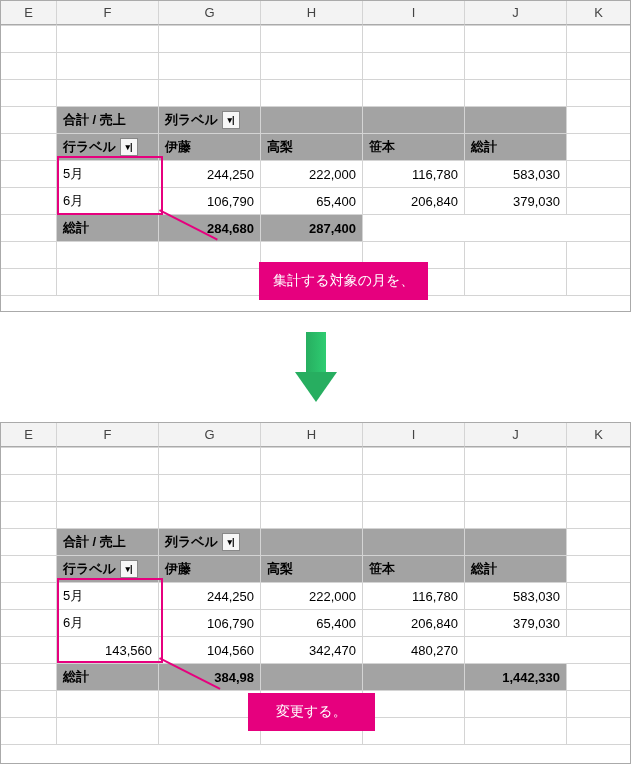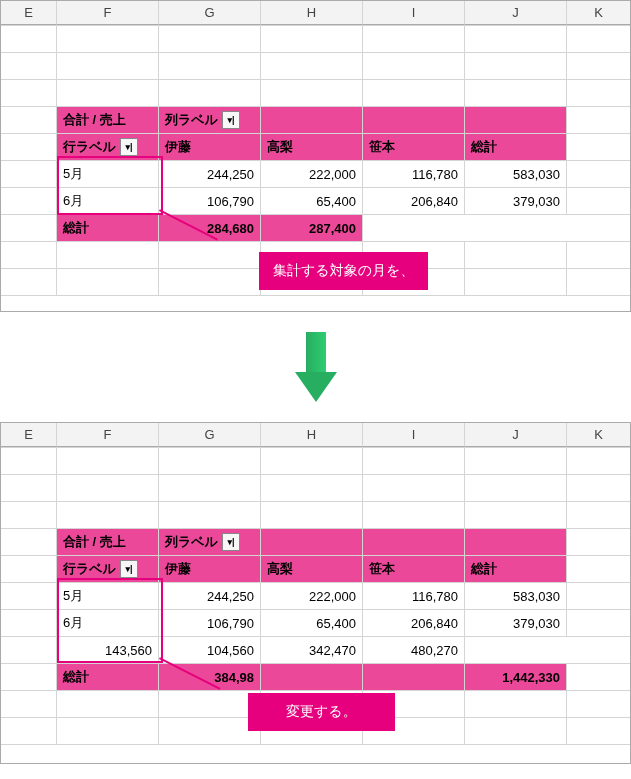--- a/index.html
+++ b/index.html
@@ -3,21 +3,21 @@
 <meta charset="utf-8">
 <style>
 body{margin:0;background:#fff;font-family:"Meiryo","Hiragino Sans",sans-serif;font-size:13px;color:#000}
 .stage{width:631px;margin:0 auto;padding:0}
 .panel{border:1px solid #aaa;background:#fff;position:relative;overflow:hidden}
 .grid{position:relative;width:629px}
 .row{display:flex;height:26px;border-bottom:1px solid #d4d4d4}
 .cell{border-right:1px solid #d4d4d4;box-sizing:border-box;display:flex;align-items:center;padding:0 6px;overflow:hidden;white-space:nowrap}
 .hd{background:#f3f3f3;justify-content:center;color:#444;font-weight:400;height:24px;border-bottom:1px solid #aaa}
 .c-e{width:56px}.c-f{width:102px}.c-g{width:102px}.c-h{width:102px}.c-i{width:102px}.c-j{width:102px}.c-k{width:63px;border-right:none}
-.pv{background:#ec4899}
+.pv{background:#a3a3a3}
 .pvh{font-weight:700}
 .num{justify-content:flex-end}
 .sortbtn{width:16px;height:16px;border:1px solid #888;background:#f7f7f7;display:inline-flex;align-items:center;justify-content:center;margin-left:4px;font-size:9px}
 .hlbox{position:absolute;border:2px solid #e6007e;pointer-events:none}
 .callout{position:absolute;background:#e6007e;color:#fff;padding:10px 14px;font-size:14px;font-weight:500}
 .ldr{position:absolute;width:2px;background:#e6007e;transform-origin:top left}
 .arrow{width:42px;height:70px;margin:20px auto;position:relative}
 .arrow .shaft{position:absolute;left:11px;top:0;width:20px;height:42px;background:linear-gradient(to right,#27ae60,#2ecc71)}
 .arrow .head{position:absolute;left:0;top:40px;width:0;height:0;border-left:21px solid transparent;border-right:21px solid transparent;border-top:30px solid #27ae60}
 .bold{font-weight:700}
@@ -128,21 +128,21 @@
           <div class="cell c-f"></div>
           <div class="cell c-g"></div>
           <div class="cell c-h"></div>
           <div class="cell c-i"></div>
           <div class="cell c-j"></div>
           <div class="cell c-k"></div>
         </div>
   </div>
   <div class="hlbox" style="left:56px;top:155px;width:102px;height:55px"></div>
   <div class="ldr" style="left:158px;top:210px;height:65px;transform:rotate(-63deg)"></div>
-  <div class="callout" style="left:258px;top:251px">集計する対象の月を、</div>
+  <div class="callout" style="left:258px;top:261px">集計する対象の月を、</div>
 </div>
 
 <div class="arrow">
       <div class="shaft"></div>
       <div class="head"></div>
     </div>
 
 <div class="panel" style="height:340px">
   <div class="grid">
     <div class="row" style="height:24px">
@@ -254,16 +254,16 @@
           <div class="cell c-f"></div>
           <div class="cell c-g"></div>
           <div class="cell c-h"></div>
           <div class="cell c-i"></div>
           <div class="cell c-j"></div>
           <div class="cell c-k"></div>
         </div>
   </div>
   <div class="hlbox" style="left:56px;top:155px;width:102px;height:81px"></div>
   <div class="ldr" style="left:158px;top:236px;height:68px;transform:rotate(-63deg)"></div>
-  <div class="callout" style="left:247px;top:270px;padding:10px 38px">変更する。</div>
+  <div class="callout" style="left:247px;top:270px;padding:10px 28px">変更する。</div>
 </div>
 
 </div>
 
 </body></html>

